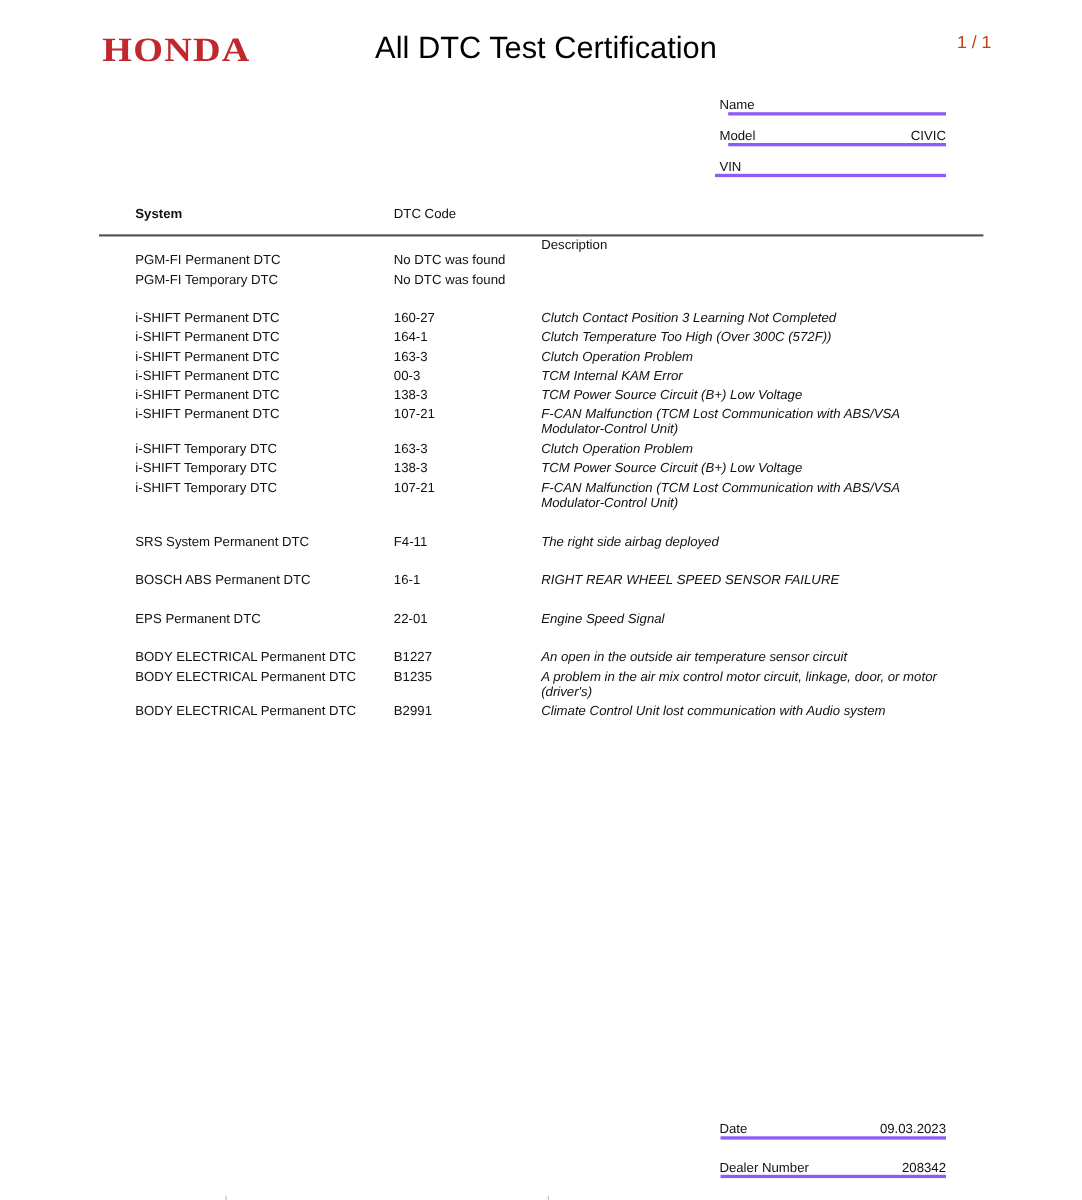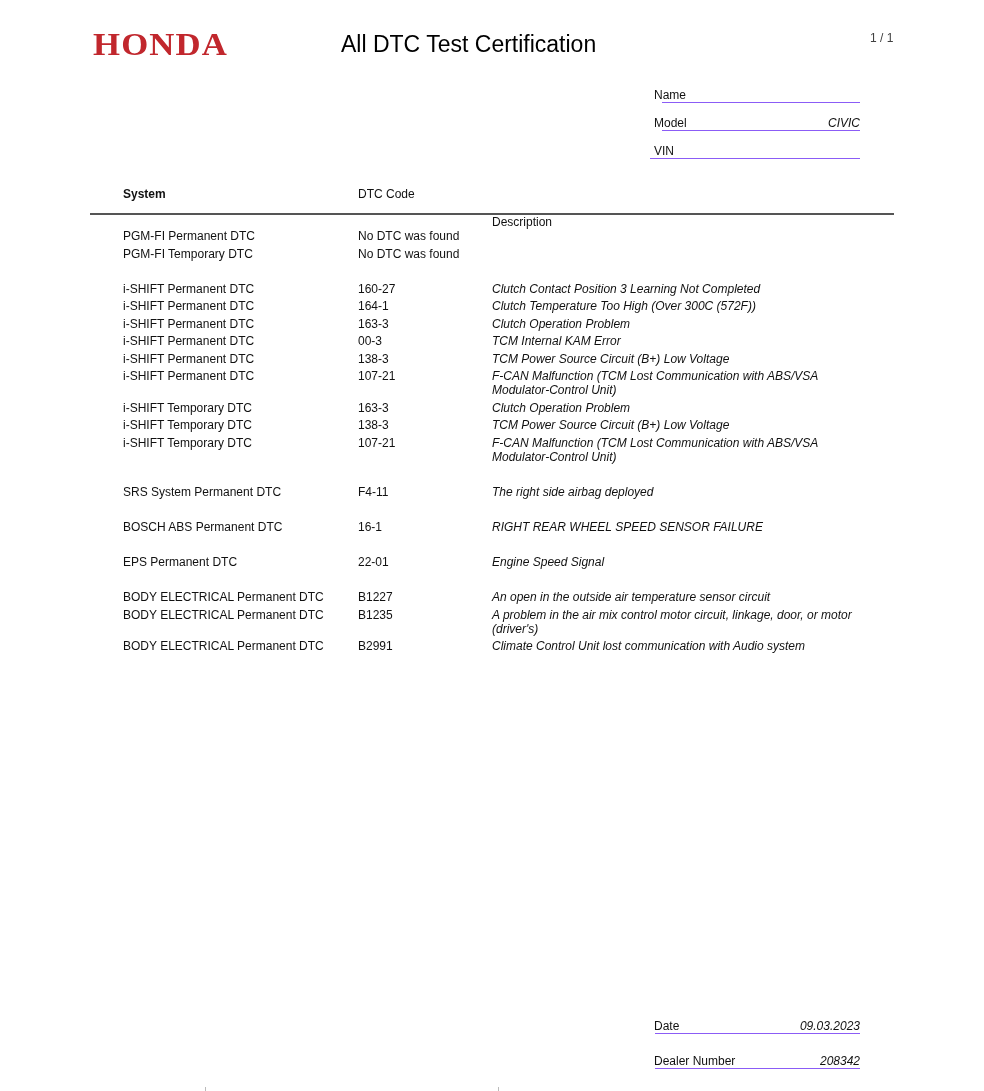--- a/index.html
+++ b/index.html
@@ -25,50 +25,49 @@
       letter-spacing: 1px;
       color: #c1272d;
       transform: scaleX(1.12);
       transform-origin: left center;
       line-height: 30px;
     }
     .doc-title {
       position: absolute;
       left: 341px;
       top: 30px;
-      font-size: 23px;
+      font-size: 28px;
       line-height: 28px;
       color: #000;
     }
     .page-num {
       position: absolute;
       left: 870px;
       top: 31px;
-      font-size: 12px;
-      color: #404040;
+      font-size: 16px;
+      color: #c2410c;
     }
     .field {
       position: absolute;
       font-size: 12px;
       line-height: 14px;
     }
     .field .label {
       position: absolute;
       left: 0;
       top: 0;
       white-space: nowrap;
       margin-left: 28px;
     }
     .field .line {
       position: absolute;
-      border-bottom: 1px solid #8b5cf6;
+      border-bottom: 3px solid #8b5cf6;
       height: 14px;
       text-align: right;
       white-space: nowrap;
-      font-style: italic;
     }
     .col-header {
       position: absolute;
       top: 187px;
       font-size: 12px;
       color: #111;
     }
     .header-rule {
       position: absolute;
       left: 90px;

